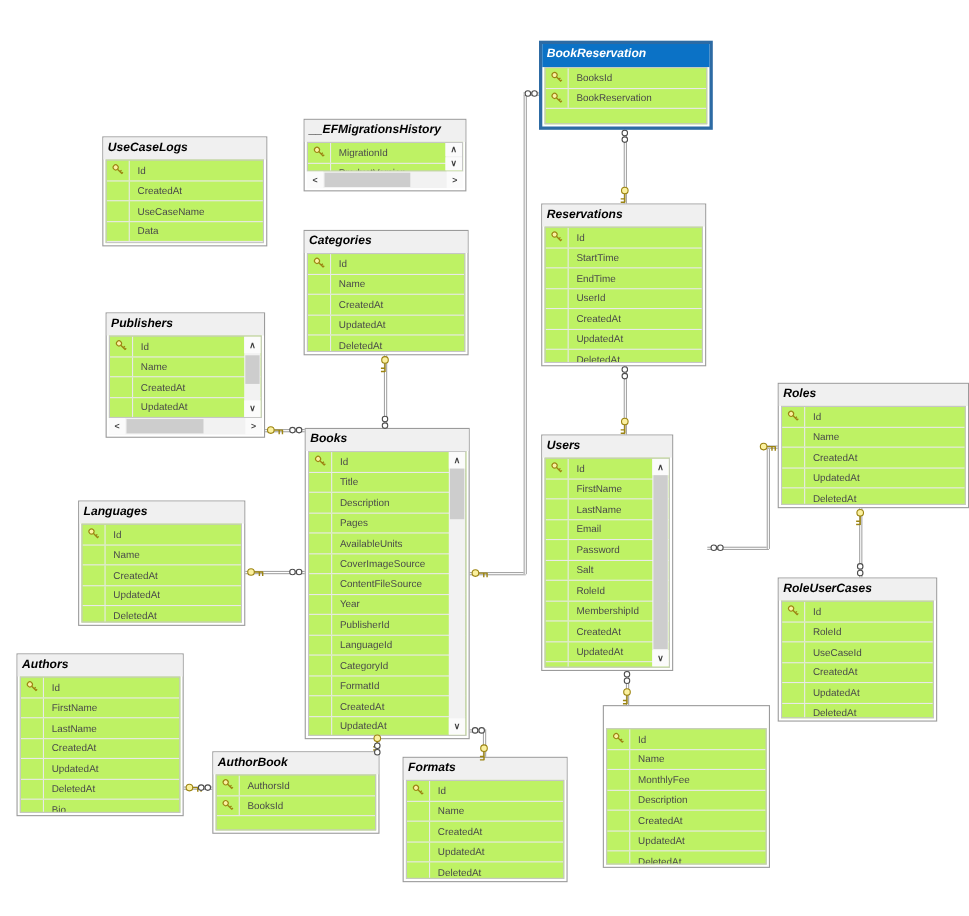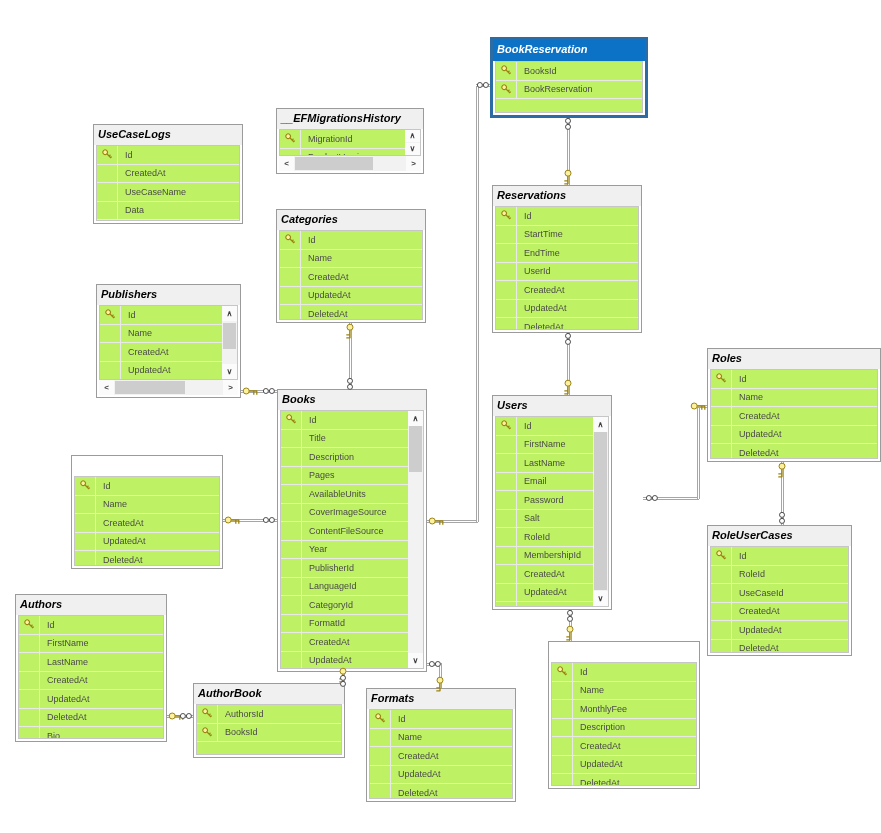--- a/index.html
+++ b/index.html
@@ -456,20 +456,21 @@
           <span class="kcell"></span>
           <span class="fname">UpdatedAt</span>
         </div>
         <div class="frow">
           <span class="kcell"></span>
           <span class="fname">DeletedAt</span>
         </div>
       </div>
     </div>
     <div class="entity" style="left: 71px; top: 455px; width: 152px; height: 114px;">
+      <div class="eheader"><span>Languages</span></div>
       <div class="rowsbox" style="top: 20px; bottom: 2px;">
         <div class="frow">
           <span class="kcell">
             <svg width="13" height="13" viewBox="0 0 13 13">
               <g transform="rotate(-45 6.5 6.5)">
                 <circle cx="6.5" cy="3.2" r="2.3" fill="#fbf1a0" stroke="#9c8412"></circle>
                 <path d="M6.5 5.5 V11.5 M6.5 8.8 H8.4 M6.5 11 H8" stroke="#9c8412" stroke-width="1.2" fill="none"></path>
               </g>
             </svg>
           </span>

